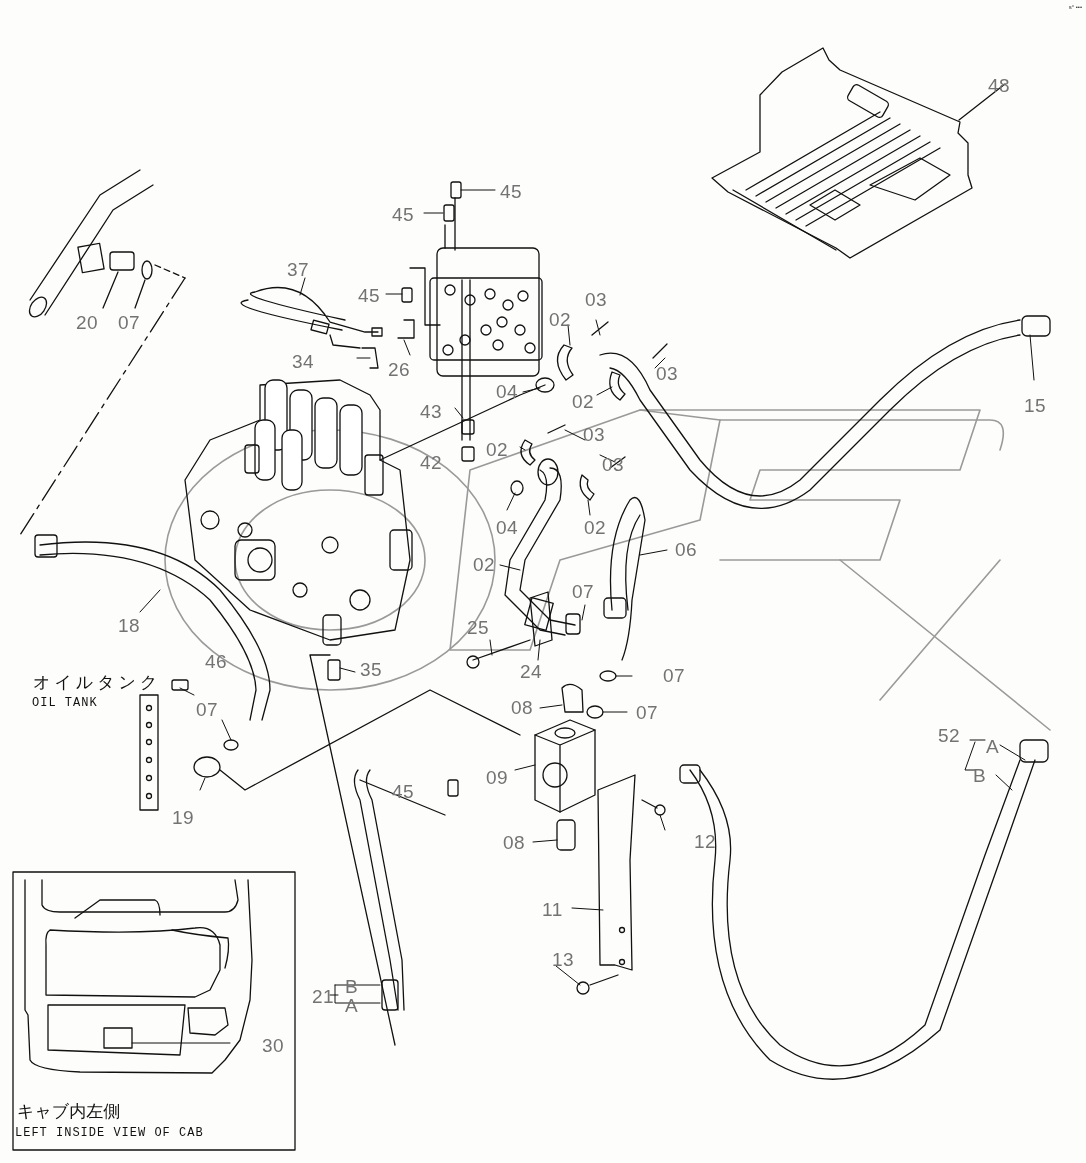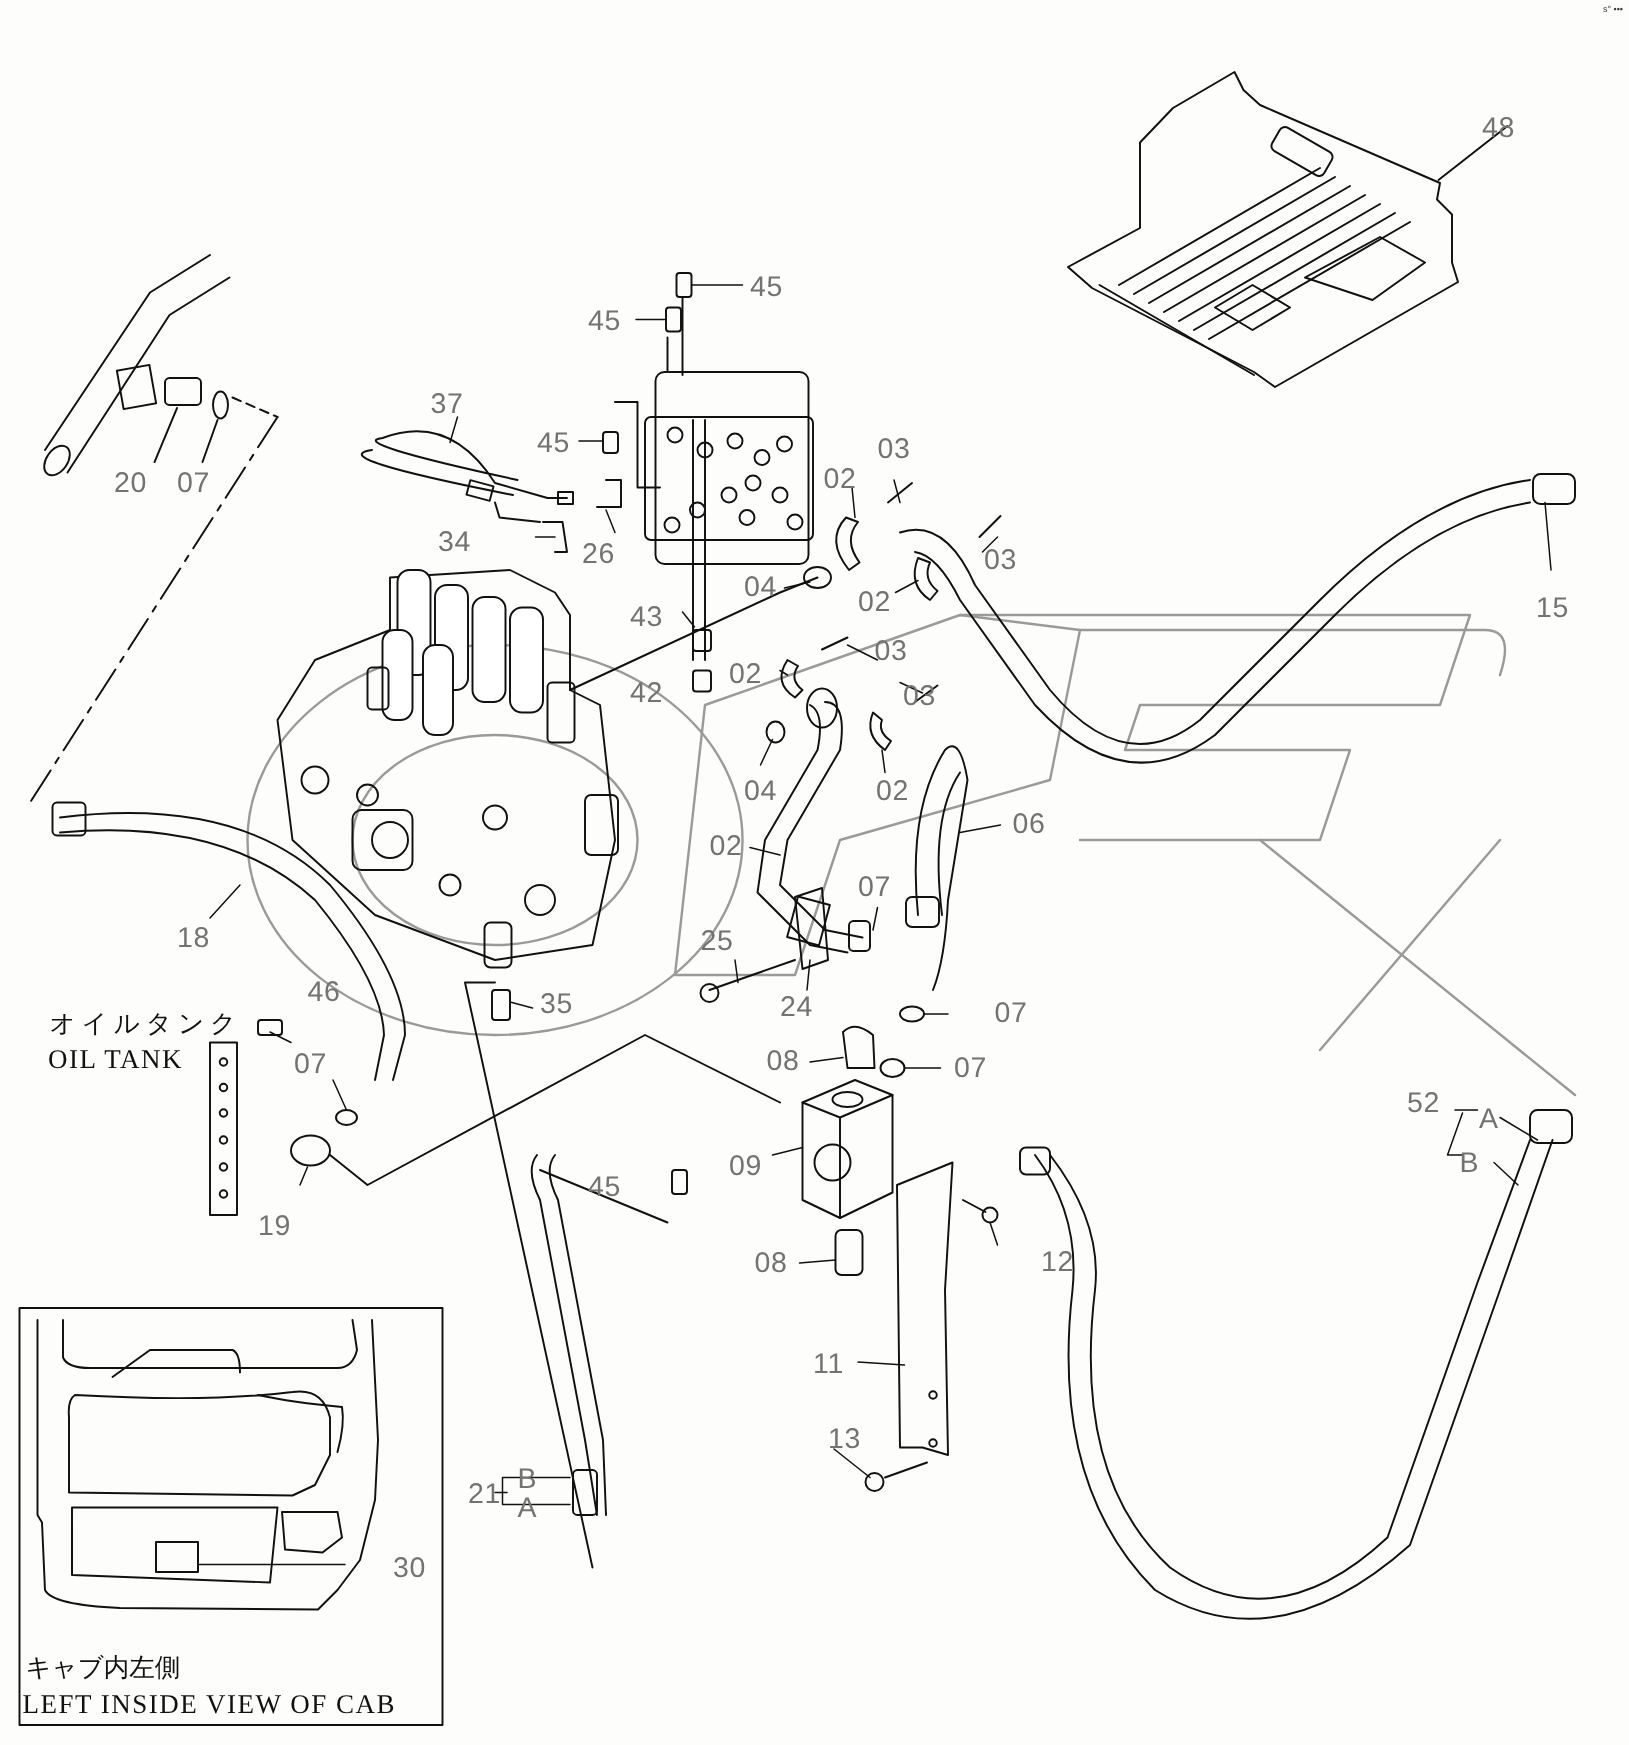--- a/index.html
+++ b/index.html
@@ -2,21 +2,21 @@
 <html><head>
 <meta charset="utf-8">
 <style>
   html, body { margin:0; padding:0; background:#fdfdfb; }
   body { width:1086px; height:1163px; position:relative; overflow:hidden;
          font-family:"Liberation Sans", sans-serif; color:#111; }
   #diagram { position:absolute; left:0; top:0; width:1086px; height:1163px; }
   .lbl { position:absolute; font-family:"Liberation Sans", sans-serif; font-size:19px;
          line-height:1; color:#737373; white-space:nowrap; letter-spacing:0.5px; }
   .note { position:absolute; font-family:"DejaVu Sans", sans-serif; font-size:17px; color:#111; white-space:nowrap; }
-  .note.en { font-family:Liberation Serif, serif; font-size:18px; letter-spacing:1px; }
+  .note.en { font-family:Liberation Mono, monospace; font-size:12px; letter-spacing:1px; }
   .stamp { position:absolute; right:4px; top:4px; font-size:6px; color:#333; }
 </style>
 </head>
 <body>
 
 <svg id="diagram" viewBox="0 0 1086 1163" xmlns="http://www.w3.org/2000/svg">
   <g fill="none" stroke="#111" stroke-width="1.3" stroke-linecap="round" stroke-linejoin="round">
 
     <g stroke="#9a9a9a" stroke-width="1.6">
       <ellipse cx="330" cy="560" rx="165" ry="130"></ellipse>

